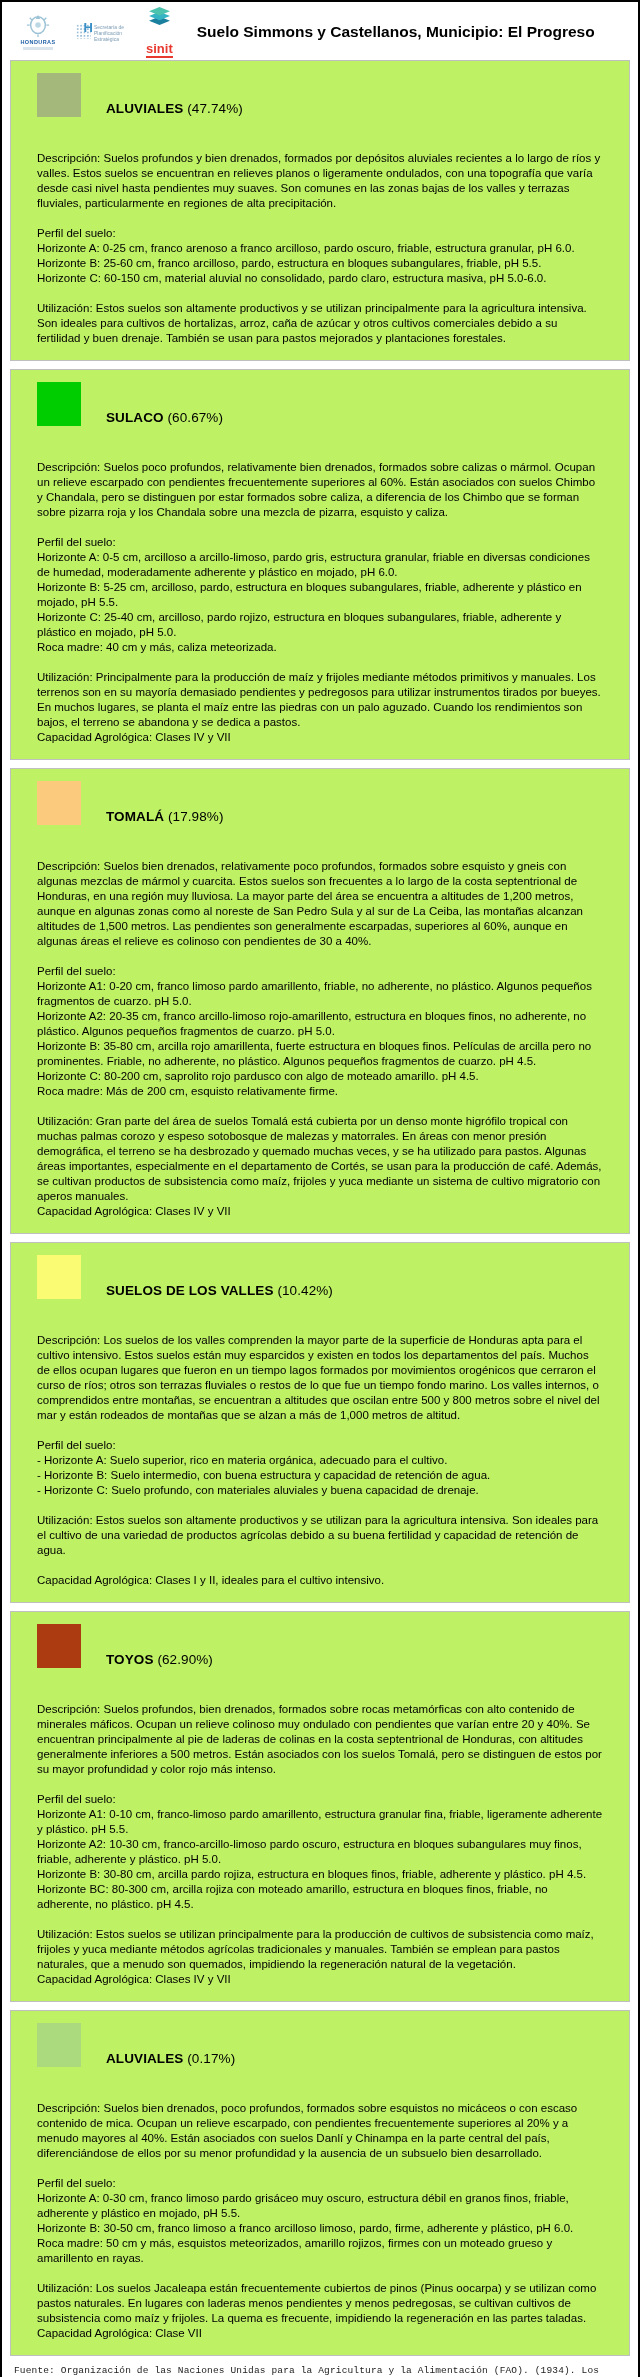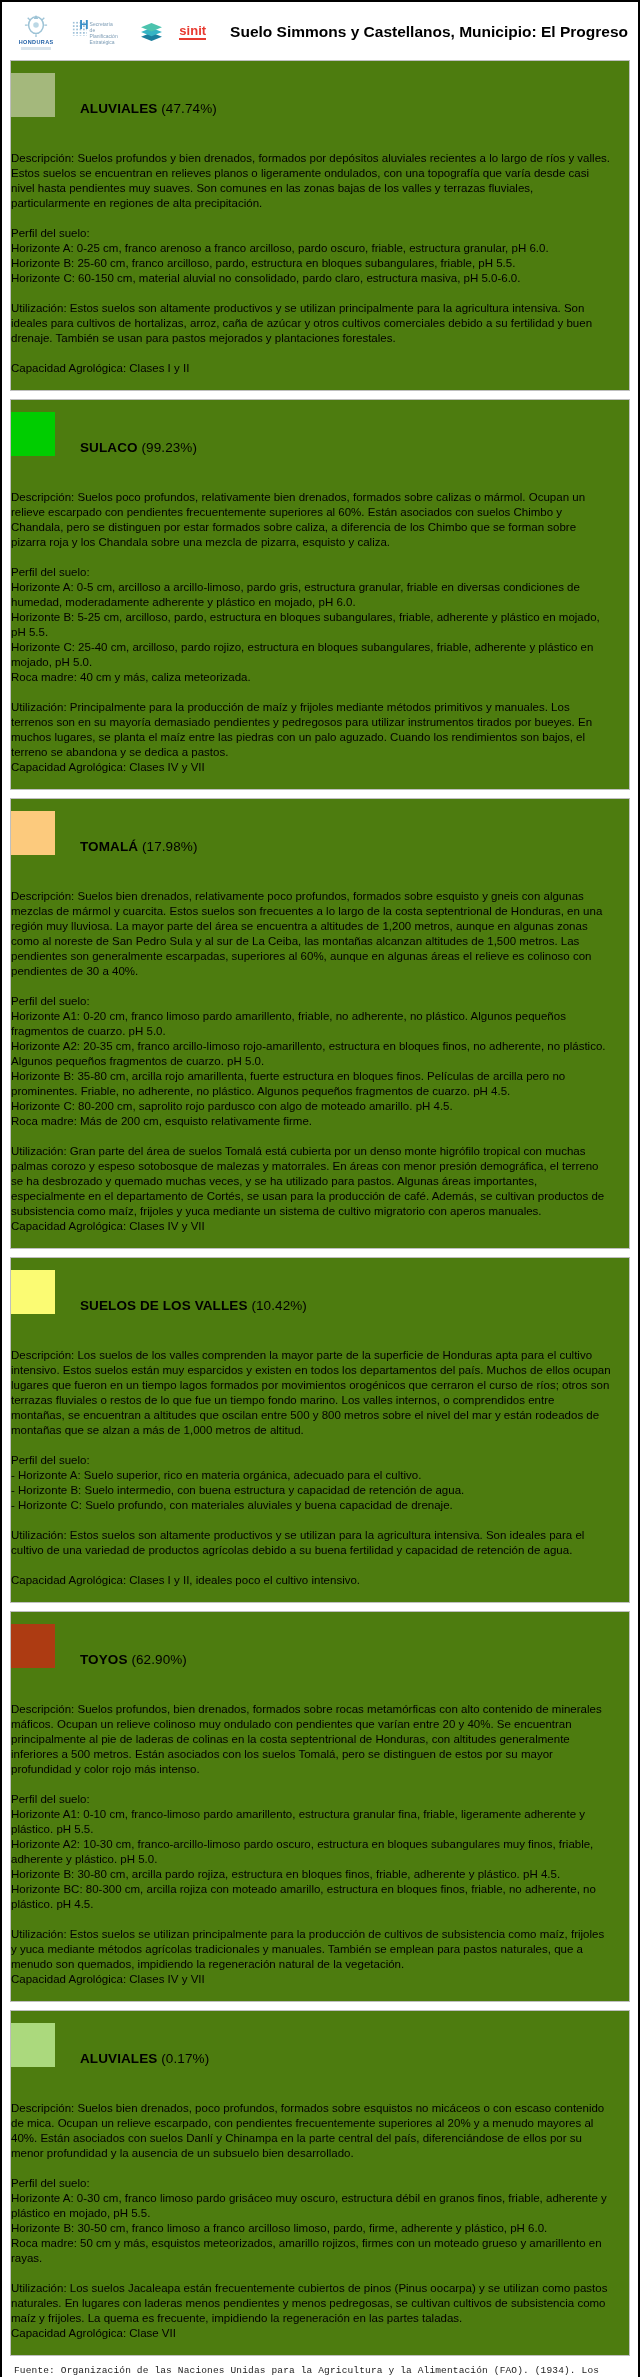--- a/index.html
+++ b/index.html
@@ -16,27 +16,27 @@
   .honduras-label { font-size:5.5px; font-weight:bold; color:#1f5fa6; letter-spacing:.4px; margin-top:1px; }
   .honduras-sub { width:30px; height:3px; background:#d9e4ec; margin-top:1.5px; }
 
   .logo-seplan { margin-left:14px; align-items:flex-start; gap:3px; }
   .seplan-mark { position:relative; width:15px; height:15px; margin-top:2px;
     background-image:radial-gradient(circle, #9fc1d9 0 0.8px, transparent 1px);
     background-size:3.4px 3.4px; }
   .seplan-h { position:absolute; right:-2px; top:-4px; font-size:13px; font-weight:bold; color:#3a8fc7; }
   .seplan-text { font-size:5px; line-height:6px; color:#7d9cb5; white-space:pre-line; margin-top:2px; }
 
-  .logo-sinit { margin-left:22px; gap:16px; }
+  .logo-sinit { margin-left:22px; gap:16px;flex-direction:column; }
   .sinit-word { font-size:13px; font-weight:bold; color:#e8392f; border-bottom:2px solid #e8392f; padding-bottom:0; line-height:14px; }
 
   .title { font-size:15.5px; font-weight:bold; margin:0 0 0 24px; white-space:nowrap; }
 
   
-  .card { border:1px solid #bfbfbf; background:#4d7c0f; margin:0 8px 8px; padding:10px 0 14px; }
+  .card { border:1px solid #bfbfbf; background:#bef264; margin:0 8px 8px; padding:10px 26px 14px; }
   .card-head { display:flex; align-items:flex-end; margin:2px 0 3px; }
   .swatch { width:44px; height:44px; flex:0 0 auto; }
   .card-head h2 { margin:0 0 1px 25px; font-size:13.5px; font-weight:bold; letter-spacing:.1px; }
   .card-head .pct { font-weight:normal; }
   .card p { font-size:11.5px; line-height:15px; margin:15px 0 0; white-space:pre-line; max-width:600px; }
   .card p.first { margin-top:34px; }
 
   
   .source { font-size:9.5px; line-height:13px; color:#1c1c1c; margin:8px 12px 10px; letter-spacing:.15px;font-family:Liberation Mono, monospace; }
 </style>
@@ -82,27 +82,26 @@
     <div class="card-head">
       <span class="swatch" style="background-color: rgb(164, 184, 124);"></span>
       <h2><span>ALUVIALES</span> <span class="pct">(47.74%)</span></h2>
     </div>
     <p class="first">Descripción: Suelos profundos y bien drenados, formados por depósitos aluviales recientes a lo largo de ríos y valles. Estos suelos se encuentran en relieves planos o ligeramente ondulados, con una topografía que varía desde casi nivel hasta pendientes muy suaves. Son comunes en las zonas bajas de los valles y terrazas fluviales, particularmente en regiones de alta precipitación.</p>
     <p>Perfil del suelo:
 Horizonte A: 0-25 cm, franco arenoso a franco arcilloso, pardo oscuro, friable, estructura granular, pH 6.0.
 Horizonte B: 25-60 cm, franco arcilloso, pardo, estructura en bloques subangulares, friable, pH 5.5.
 Horizonte C: 60-150 cm, material aluvial no consolidado, pardo claro, estructura masiva, pH 5.0-6.0.</p>
     <p>Utilización: Estos suelos son altamente productivos y se utilizan principalmente para la agricultura intensiva. Son ideales para cultivos de hortalizas, arroz, caña de azúcar y otros cultivos comerciales debido a su fertilidad y buen drenaje. También se usan para pastos mejorados y plantaciones forestales.</p>
-    <p>Capacidad Agrológica: Clases I y II</p>
   </section>
 
   <section class="card">
     <div class="card-head">
       <span class="swatch" style="background-color: rgb(0, 205, 0);"></span>
-      <h2><span>SULACO</span> <span class="pct">(99.23%)</span></h2>
+      <h2><span>SULACO</span> <span class="pct">(60.67%)</span></h2>
     </div>
     <p class="first">Descripción: Suelos poco profundos, relativamente bien drenados, formados sobre calizas o mármol. Ocupan un relieve escarpado con pendientes frecuentemente superiores al 60%. Están asociados con suelos Chimbo y Chandala, pero se distinguen por estar formados sobre caliza, a diferencia de los Chimbo que se forman sobre pizarra roja y los Chandala sobre una mezcla de pizarra, esquisto y caliza.</p>
     <p>Perfil del suelo:
 Horizonte A: 0-5 cm, arcilloso a arcillo-limoso, pardo gris, estructura granular, friable en diversas condiciones de humedad, moderadamente adherente y plástico en mojado, pH 6.0.
 Horizonte B: 5-25 cm, arcilloso, pardo, estructura en bloques subangulares, friable, adherente y plástico en mojado, pH 5.5.
 Horizonte C: 25-40 cm, arcilloso, pardo rojizo, estructura en bloques subangulares, friable, adherente y plástico en mojado, pH 5.0.
 Roca madre: 40 cm y más, caliza meteorizada.</p>
     <p>Utilización: Principalmente para la producción de maíz y frijoles mediante métodos primitivos y manuales. Los terrenos son en su mayoría demasiado pendientes y pedregosos para utilizar instrumentos tirados por bueyes. En muchos lugares, se planta el maíz entre las piedras con un palo aguzado. Cuando los rendimientos son bajos, el terreno se abandona y se dedica a pastos.
 Capacidad Agrológica: Clases IV y VII</p>
   </section>
@@ -127,21 +126,21 @@
     <div class="card-head">
       <span class="swatch" style="background-color: rgb(251, 251, 115);"></span>
       <h2><span>SUELOS DE LOS VALLES</span> <span class="pct">(10.42%)</span></h2>
     </div>
     <p class="first">Descripción: Los suelos de los valles comprenden la mayor parte de la superficie de Honduras apta para el cultivo intensivo. Estos suelos están muy esparcidos y existen en todos los departamentos del país. Muchos de ellos ocupan lugares que fueron en un tiempo lagos formados por movimientos orogénicos que cerraron el curso de ríos; otros son terrazas fluviales o restos de lo que fue un tiempo fondo marino. Los valles internos, o comprendidos entre montañas, se encuentran a altitudes que oscilan entre 500 y 800 metros sobre el nivel del mar y están rodeados de montañas que se alzan a más de 1,000 metros de altitud.</p>
     <p>Perfil del suelo:
 - Horizonte A: Suelo superior, rico en materia orgánica, adecuado para el cultivo.
 - Horizonte B: Suelo intermedio, con buena estructura y capacidad de retención de agua.
 - Horizonte C: Suelo profundo, con materiales aluviales y buena capacidad de drenaje.</p>
     <p>Utilización: Estos suelos son altamente productivos y se utilizan para la agricultura intensiva. Son ideales para el cultivo de una variedad de productos agrícolas debido a su buena fertilidad y capacidad de retención de agua.</p>
-    <p>Capacidad Agrológica: Clases I y II, ideales poco el cultivo intensivo.</p>
+    <p>Capacidad Agrológica: Clases I y II, ideales para el cultivo intensivo.</p>
   </section>
 
   <section class="card">
     <div class="card-head">
       <span class="swatch" style="background-color: rgb(173, 59, 18);"></span>
       <h2><span>TOYOS</span> <span class="pct">(62.90%)</span></h2>
     </div>
     <p class="first">Descripción: Suelos profundos, bien drenados, formados sobre rocas metamórficas con alto contenido de minerales máficos. Ocupan un relieve colinoso muy ondulado con pendientes que varían entre 20 y 40%. Se encuentran principalmente al pie de laderas de colinas en la costa septentrional de Honduras, con altitudes generalmente inferiores a 500 metros. Están asociados con los suelos Tomalá, pero se distinguen de estos por su mayor profundidad y color rojo más intenso.</p>
     <p>Perfil del suelo:
 Horizonte A1: 0-10 cm, franco-limoso pardo amarillento, estructura granular fina, friable, ligeramente adherente y plástico. pH 5.5.

